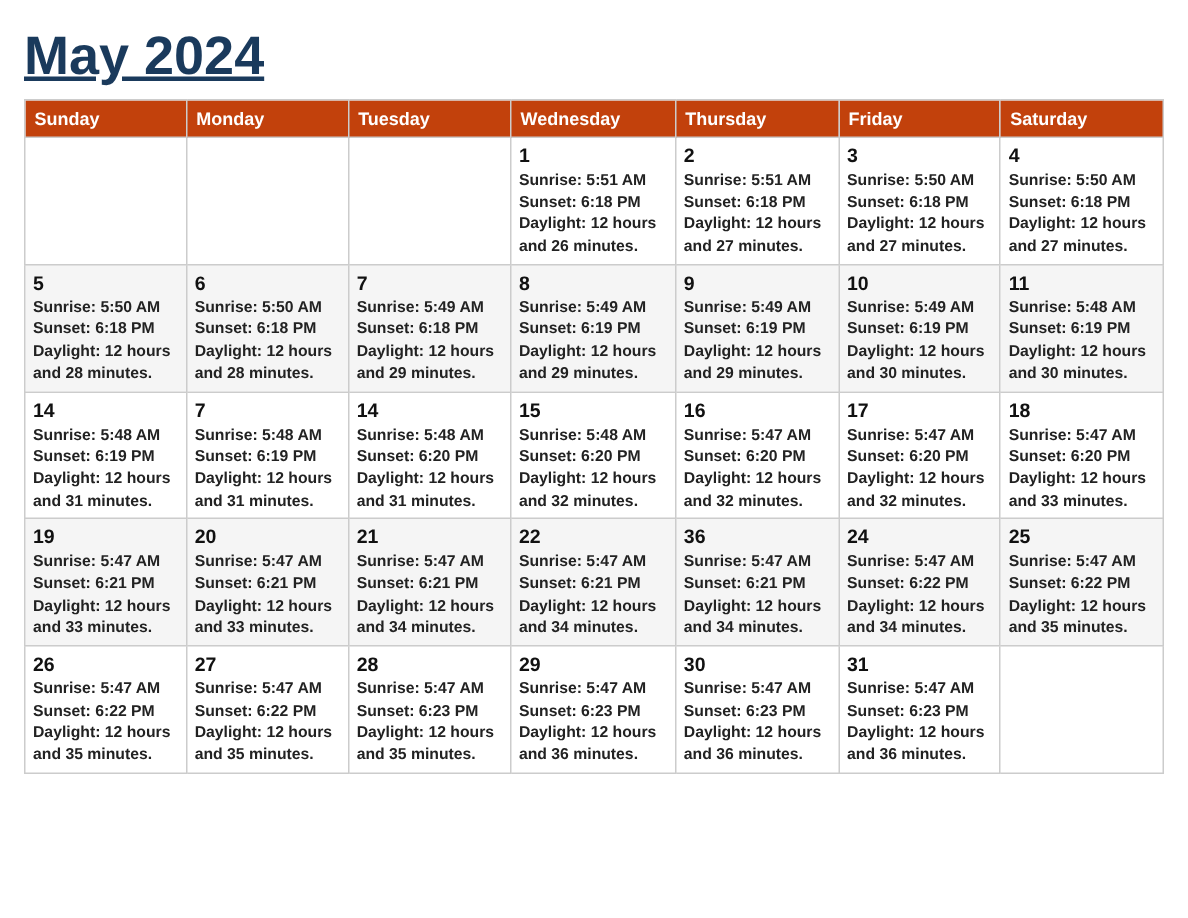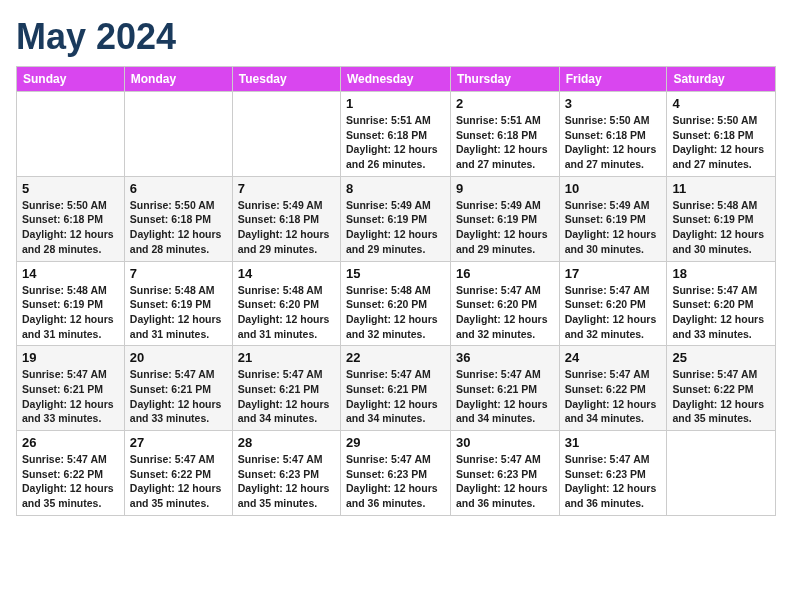--- a/index.html
+++ b/index.html
@@ -34,32 +34,33 @@
       width: 28px;
       height: 28px;
     }
     .title-block {
       text-align: right;
     }
     .month-year {
       font-size: 36px;
       font-weight: bold;
       color: #1a3a5c;
+      text-decoration: underline;
     }
     .location {
       font-size: 15px;
       color: #333;
     }
     table {
       width: 100%;
       border-collapse: collapse;
       font-size: 11px;
     }
     thead tr th {
-      background: #d946ef;
+      background: #c2410c;
       color: #fff;
       text-align: left;
       padding: 5px 6px;
       font-size: 12px;
       font-weight: bold;
       border: 1px solid #ccc;
     }
     tbody tr td {
       vertical-align: top;
       border: 1px solid #ccc;

